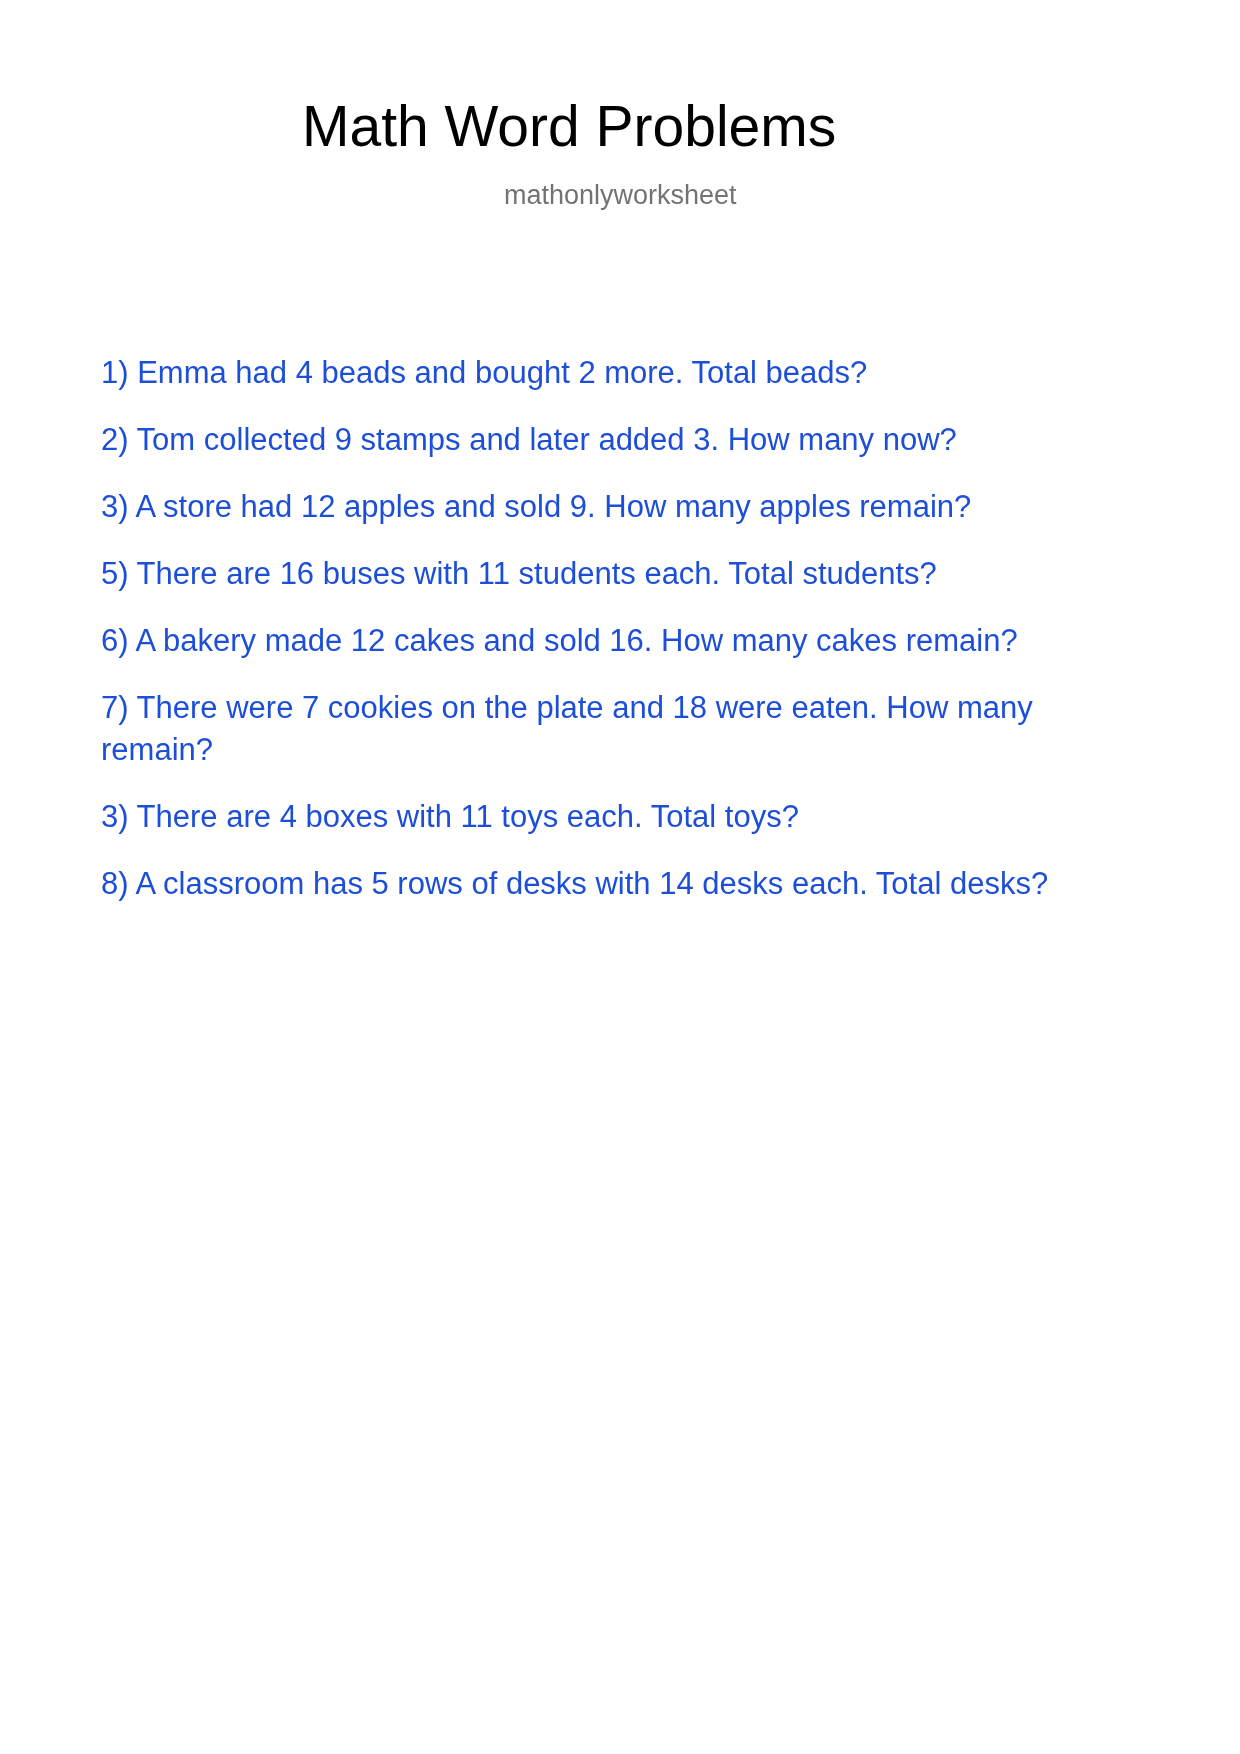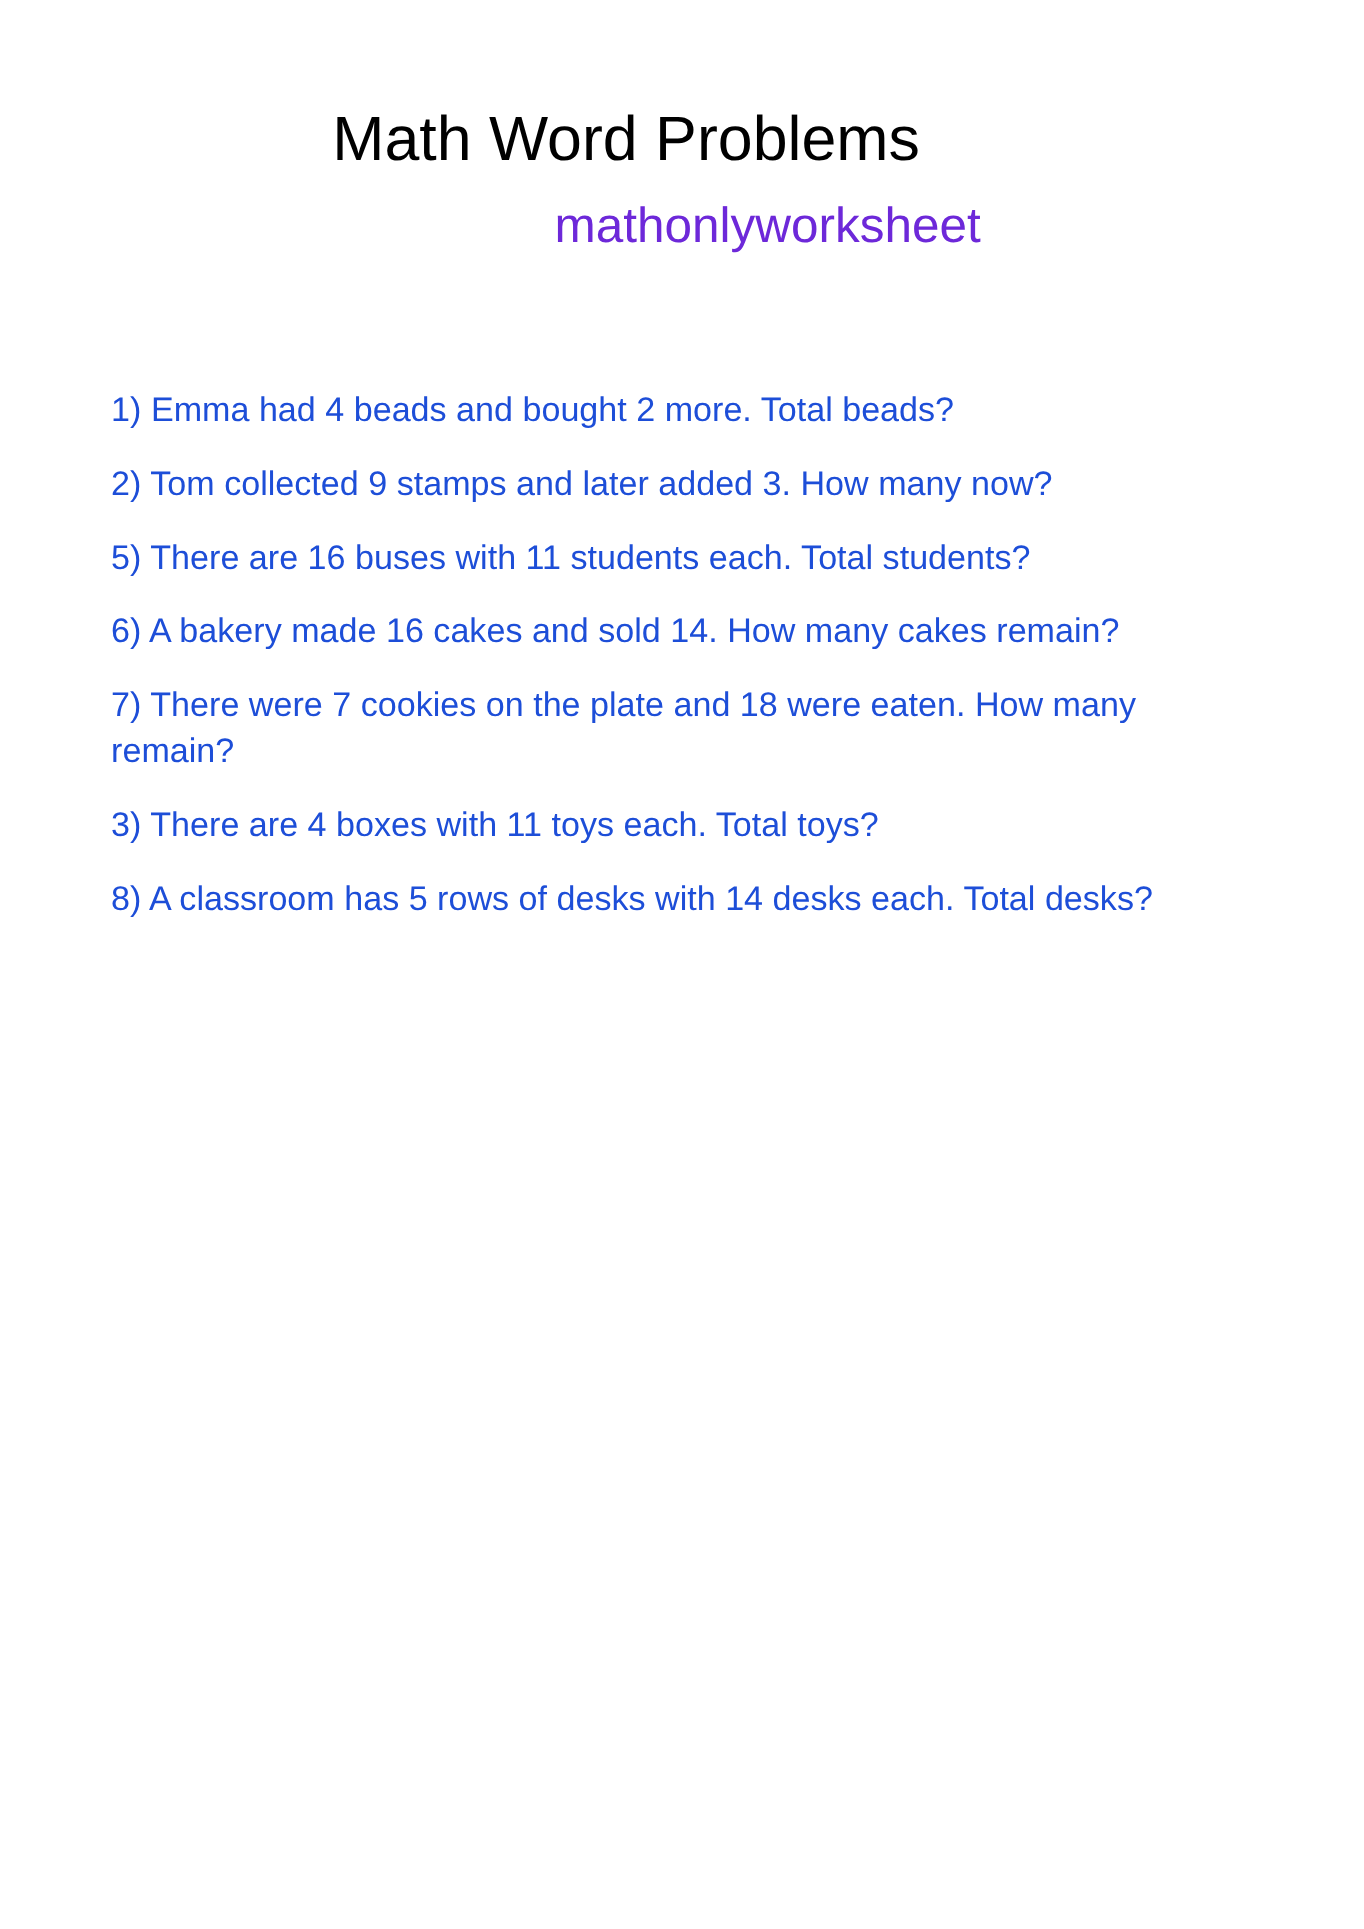--- a/index.html
+++ b/index.html
@@ -1,29 +1,30 @@
 <!DOCTYPE html>
 <html><head>
 <meta charset="utf-8">
 <style>
   html, body { margin:0; padding:0; background:#ffffff; }
   body { width:1240px; height:1754px; position:relative; overflow:hidden;
          font-family: "Liberation Sans", sans-serif; color:#000; }
   .title { position:absolute; left:302px; top:98px; font-size:57px; line-height:1; white-space:nowrap; color:#000; }
-  .subtitle { position:absolute; left:504px; top:182px; font-size:45px; line-height:1; color:#6d28d9; white-space:nowrap; }
+  .subtitle { position:absolute; left:504px; top:182px; font-size:27px; line-height:1; color:#737373; white-space:nowrap; }
   .problems { position:absolute; left:101px; top:352px; width:1050px; margin:0; padding:0; list-style:none; }
   .problem { font-size:31px; line-height:42px; margin:0 0 25px 0; color:#1d4ed8; }
 </style>
 </head>
 <body>
 
 <h1 class="title" style="margin:0;font-weight:normal;text-align:right;">Math Word Problems</h1>
 <div class="subtitle">mathonlyworksheet</div>
 
 <ol class="problems">
   <li class="problem">1) Emma had 4 beads and bought 2 more. Total beads?</li>
   <li class="problem">2) Tom collected 9 stamps and later added 3. How many now?</li>
+  <li class="problem">3) A store had 12 apples and sold 9. How many apples remain?</li>
   <li class="problem">5) There are 16 buses with 11 students each. Total students?</li>
-  <li class="problem">6) A bakery made 16 cakes and sold 14. How many cakes remain?</li>
+  <li class="problem">6) A bakery made 12 cakes and sold 16. How many cakes remain?</li>
   <li class="problem">7) There were 7 cookies on the plate and 18 were eaten. How many remain?</li>
   <li class="problem">3) There are 4 boxes with 11 toys each. Total toys?</li>
   <li class="problem">8) A classroom has 5 rows of desks with 14 desks each. Total desks?</li>
 </ol>
 
 </body></html>

